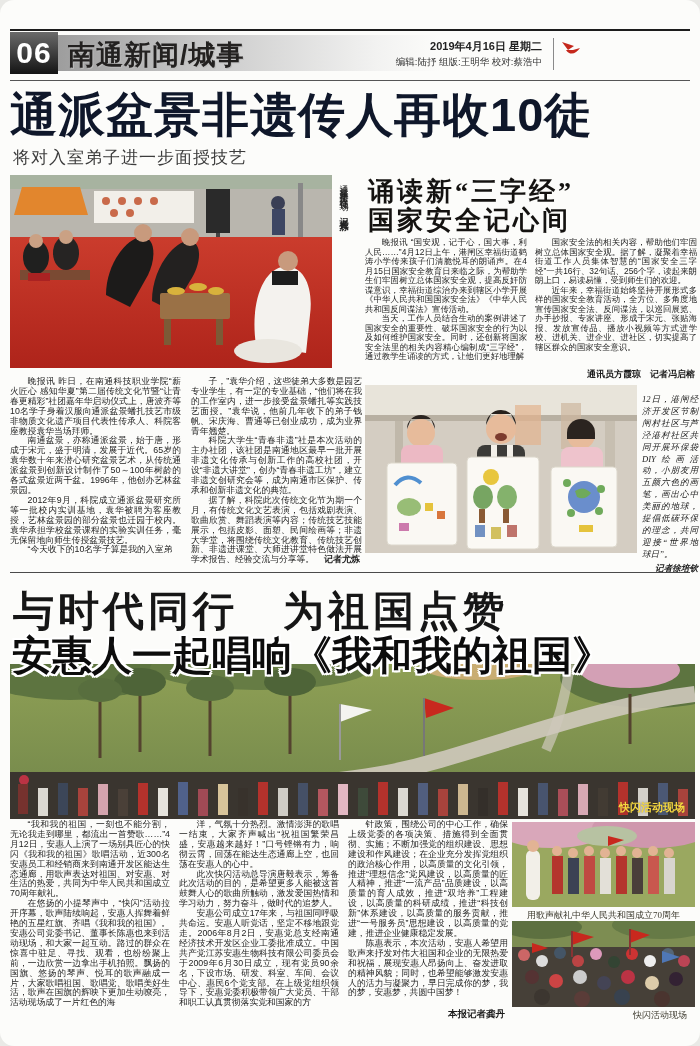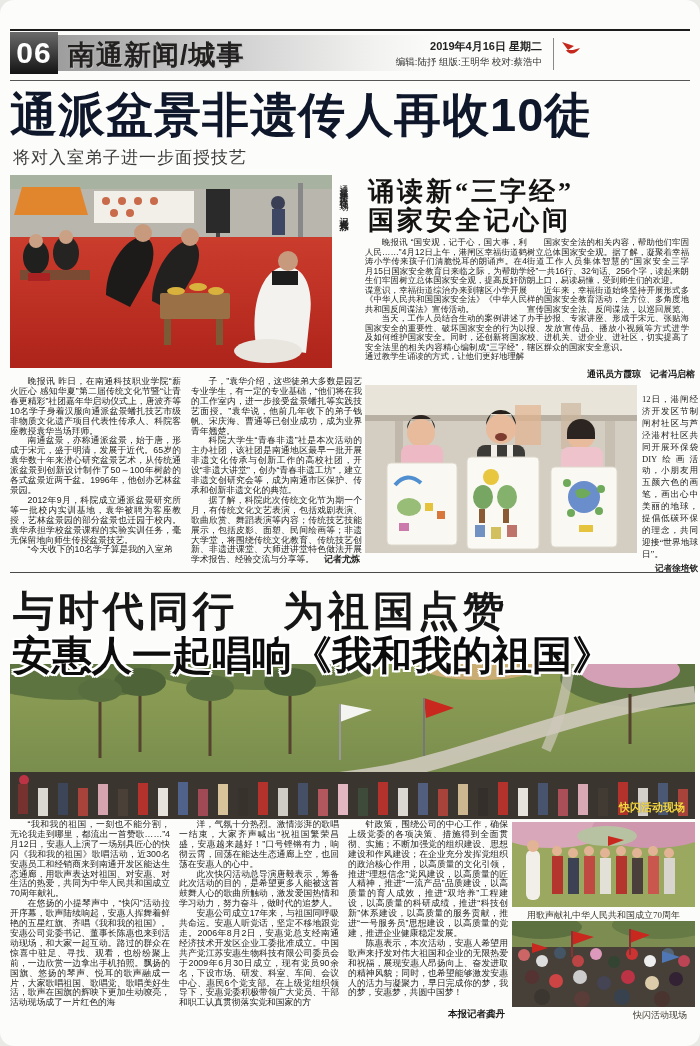--- a/index.html
+++ b/index.html
@@ -32,34 +32,34 @@
   .ph-kids{left:365px;top:385px;width:272px;height:168px;}
   .ph-group{left:10px;top:664px;width:685px;height:155px;}
   .ph-tribute{left:512px;top:822px;width:183px;height:85px;}
   .ph-flash{left:512px;top:921px;width:183px;height:86px;}
   
   .vcaption{position:absolute;left:337px;top:178px;height:195px;writing-mode:vertical-rl;
             font-size:9px;color:#222;letter-spacing:1.5px;font-family:"Liberation Serif",serif;}
   .vcaption .credit{font-weight:700;margin-block-start:10px;}
   .earth-caption{position:absolute;left:642px;top:394px;width:56px;height:178px;
                  font-size:8.6px;line-height:11.9px;text-align:justify;color:#222;
-                 font-family:"Liberation Serif",serif;}
+                 font-family:"Liberation Serif",serif;font-style:italic;}
   .earth-caption .credit{font-weight:700;text-align:right;margin-top:2px;}
   .photo-caption{position:absolute;font-family:"Liberation Serif",serif;font-size:9px;color:#3b382c;}
   .cap-tribute{left:512px;top:909px;width:183px;text-align:center;}
   .cap-flash{left:512px;top:1009px;width:175px;text-align:right;}
   .overlay-caption{position:absolute;right:10px;bottom:4px;font-size:11px;font-weight:700;
                    color:#f5d93f;text-shadow:0 0 2px #4338;}
   
   .cols{position:absolute;display:flex;}
   .col{font-size:8.8px;line-height:9.9px;text-align:justify;overflow:hidden;color:#242424;}
   .col p{margin:0;text-indent:2em;}
   .lead-cols{left:10px;top:377px;width:352px;height:188px;gap:10px;}
   .lead-cols .col{width:171px;height:188px;}
-  .sec-cols{left:365px;top:238px;width:332px;height:144px;}
+  .sec-cols{left:365px;top:238px;width:332px;height:144px;gap:8px;}
   .sec-cols .col{width:162px;height:144px;font-size:8.4px;line-height:9.5px;}
   .anhui-cols{left:10px;top:820px;width:498px;height:220px;gap:9px;}
   .anhui-cols .col{width:160px;height:220px;}
   .byline{position:absolute;font-size:9px;font-weight:700;color:#1c1c1c;text-align:right;}
   .by-lead{left:190px;top:553px;width:170px;}
   .by-sec{left:535px;top:368px;width:160px;}
   .by-anhui{left:347px;top:1008px;width:158px;font-size:9.5px;}
   
   .sec-title{position:absolute;left:368px;top:177px;font-family:"Liberation Serif",serif;
              font-weight:700;font-size:26px;line-height:29px;color:#141210;letter-spacing:3px;}

